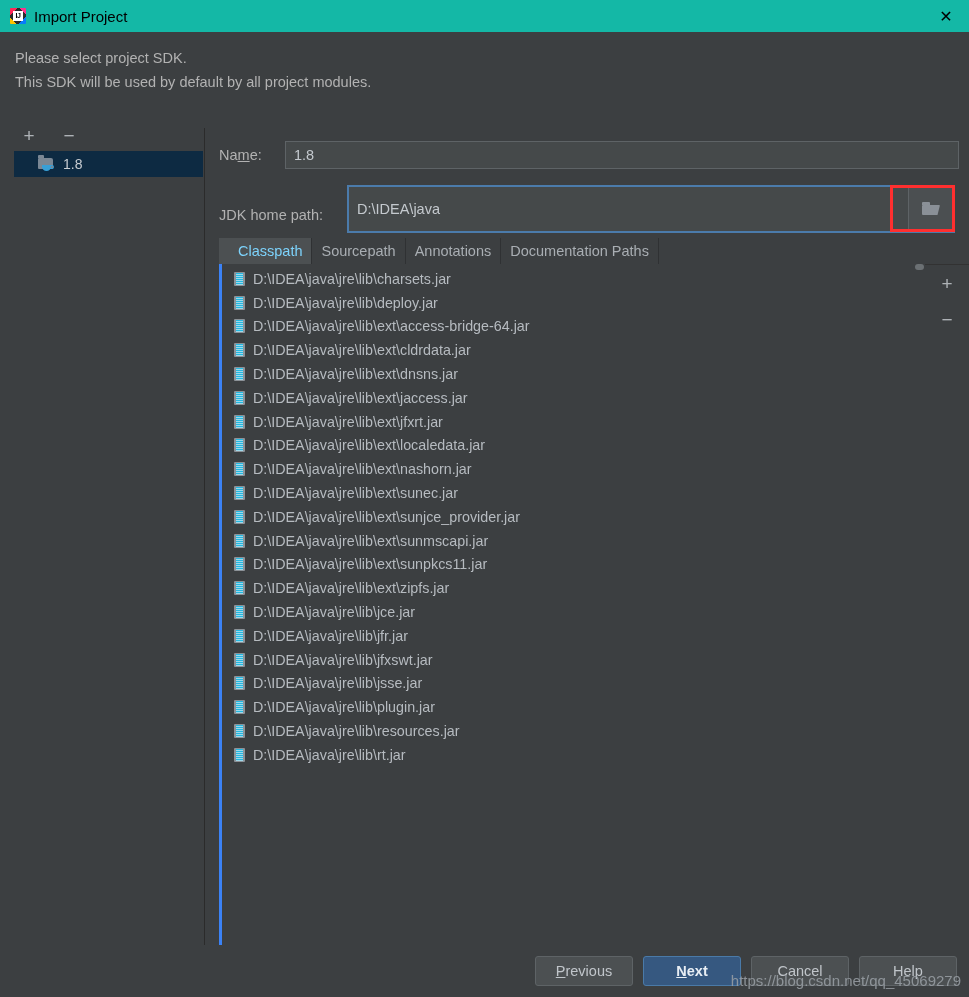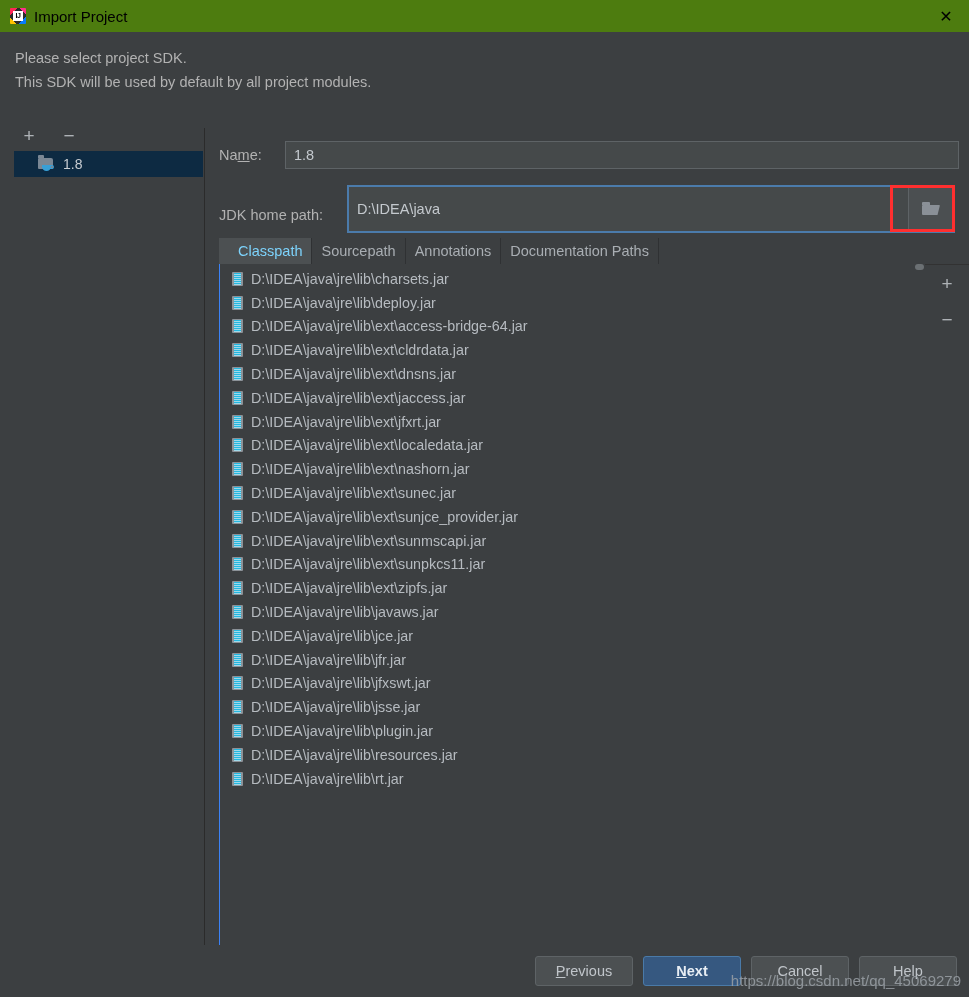--- a/index.html
+++ b/index.html
@@ -13,21 +13,21 @@
     overflow: hidden;
     font-family: "Liberation Sans", sans-serif;
     font-size: 14px;
     color: #bbbbbb;
     position: relative;
   }
 
   
   .titlebar {
     height: 32px;
-    background: #4d7c0f;
+    background: #14b8a6;
     display: flex;
     align-items: center;
     padding: 0 0 0 10px;
     box-sizing: border-box;
   }
   .title-icon {
     width: 16px;
     height: 16px;
     position: relative;
     flex: 0 0 auto;
@@ -303,21 +303,21 @@
     left: 5px;
     right: 0;
     top: 144px;
     bottom: 0;
     display: flex;
   }
   .cp-list-wrap {
     position: relative;
     flex: 1 1 auto;
     background: #3c3f41;
-    border-left: 1px solid #3b82f6;
+    border-left: 3px solid #3b82f6;
     overflow: hidden;
   }
   .cp-list {
     padding-top: 3px;
   }
   .cp-row {
     height: 23.8px;
     display: flex;
     align-items: center;
     gap: 8px;
@@ -527,24 +527,20 @@
             <div class="cp-row">
               <span class="jar-icon"></span>
               <span class="cp-label">D:\IDEA\java\jre\lib\ext\sunpkcs11.jar</span>
             </div>
             <div class="cp-row">
               <span class="jar-icon"></span>
               <span class="cp-label">D:\IDEA\java\jre\lib\ext\zipfs.jar</span>
             </div>
             <div class="cp-row">
               <span class="jar-icon"></span>
-              <span class="cp-label">D:\IDEA\java\jre\lib\javaws.jar</span>
-            </div>
-            <div class="cp-row">
-              <span class="jar-icon"></span>
               <span class="cp-label">D:\IDEA\java\jre\lib\jce.jar</span>
             </div>
             <div class="cp-row">
               <span class="jar-icon"></span>
               <span class="cp-label">D:\IDEA\java\jre\lib\jfr.jar</span>
             </div>
             <div class="cp-row">
               <span class="jar-icon"></span>
               <span class="cp-label">D:\IDEA\java\jre\lib\jfxswt.jar</span>
             </div>

